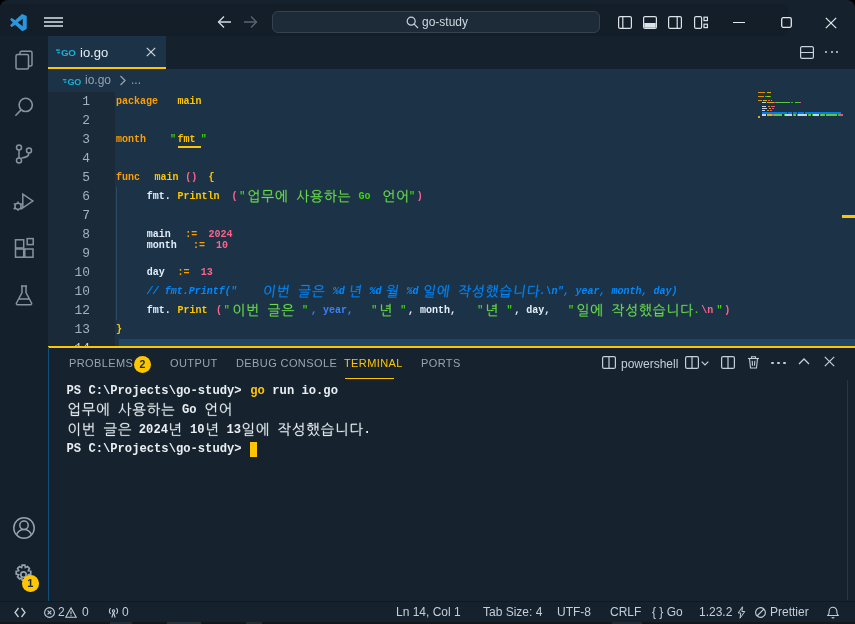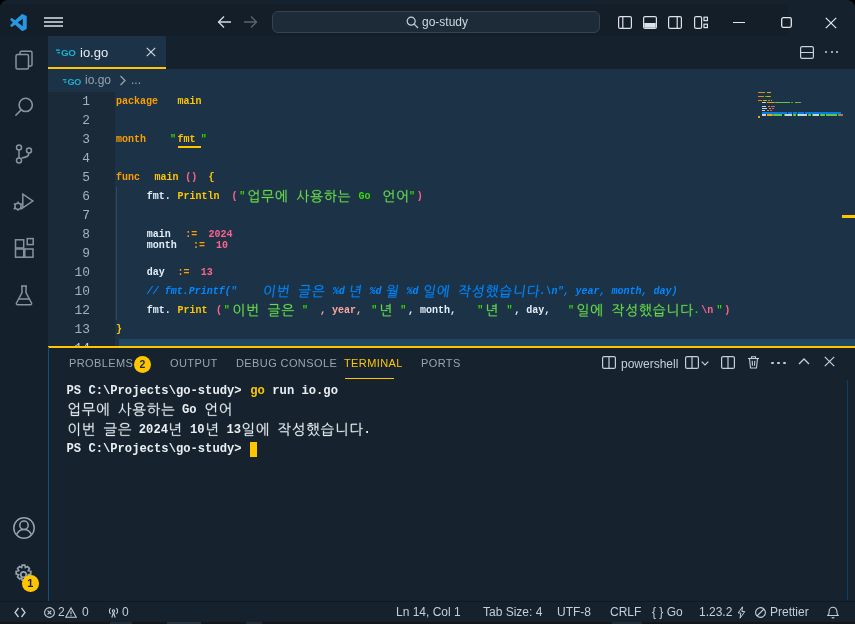--- a/index.html
+++ b/index.html
@@ -297,21 +297,21 @@
         <span style="left:223.8px;color:#3ad900">"</span>
         <svg class="kr" style="left:231.5px" width="62.7" height="19" viewBox="0 0 62.7 19">
           <g fill="#6adf4a" stroke="#6adf4a" stroke-width="18" transform="translate(0,13.6) scale(0.01375)">
             <use href="#kc774" x="0"></use>
             <use href="#kbc88" x="1000"></use>
             <use href="#kae00" x="2560"></use>
             <use href="#kc740" x="3560"></use>
           </g>
         </svg>
         <span style="left:301.9px;color:#3ad900">"</span>
-        <span style="left:320px;color:#fca5a5">, year,</span>
+        <span style="left:311px;color:#3b82f6">, year,</span>
         <span style="left:371.2px;color:#3ad900">"</span>
         <svg class="kr" style="left:378.9px" width="13.8" height="19" viewBox="0 0 13.8 19">
           <g fill="#6adf4a" stroke="#6adf4a" stroke-width="18" transform="translate(0,13.6) scale(0.01375)">
             <use href="#kb144" x="0"></use>
           </g>
         </svg>
         <span style="left:400.3px;color:#3ad900">"</span>
         <span style="left:408.0px;color:#e3eefb">, month,</span>
         <span style="left:477.3px;color:#3ad900">"</span>
         <svg class="kr" style="left:485.0px" width="13.8" height="19" viewBox="0 0 13.8 19">

